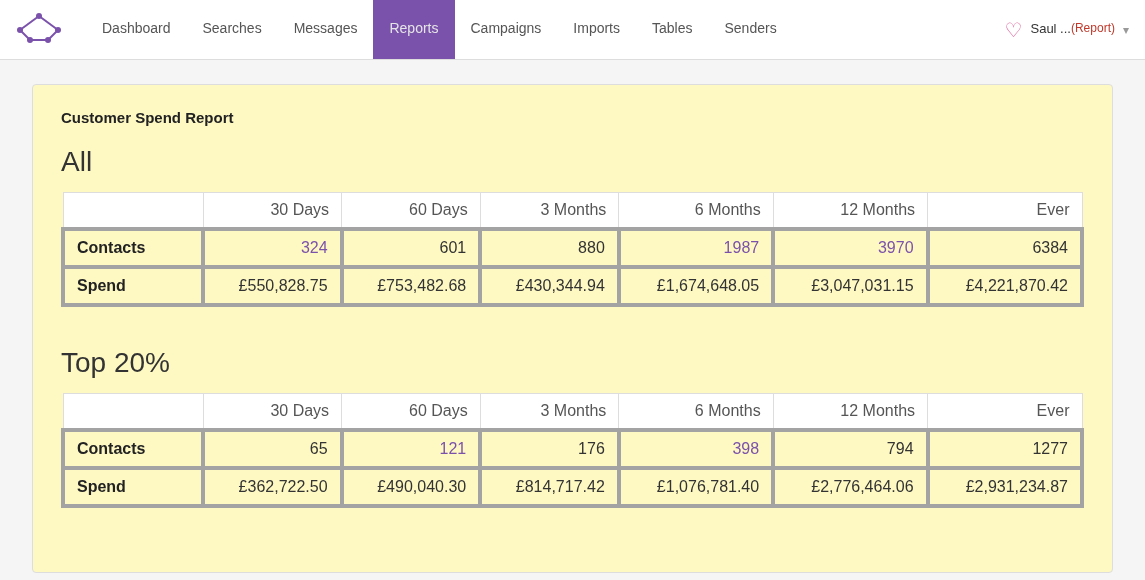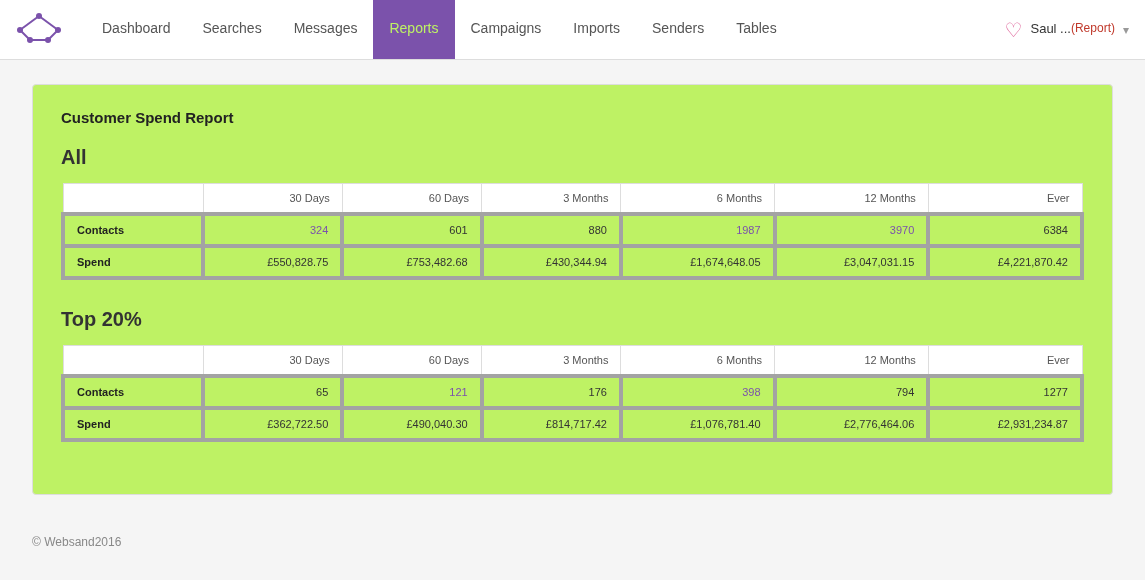--- a/index.html
+++ b/index.html
@@ -42,21 +42,21 @@
       cursor: pointer;
       color: #555;
       font-size: 14px;
       text-decoration: none;
       height: 100%;
       border-bottom: 3px solid transparent;
       margin-bottom: -1px;
     }
     .nav-item.active {
       background: #7b52ab;
-      color: #bef264;
+      color: #e5e5e5;
       border-bottom: 3px solid #7b52ab;
     }
     .navbar-user {
       margin-left: auto;
       display: flex;
       align-items: center;
       gap: 8px;
       cursor: pointer;
     }
     .navbar-user-heart {
@@ -79,44 +79,44 @@
     .navbar-chevron {
       color: #999;
       font-size: 12px;
     }
 
     
     .main-content {
       padding: 24px 32px;
     }
     .report-card {
-      background: #bef264;
+      background: #fef9c3;
       border: 1px solid #ddd;
       border-radius: 4px;
       padding: 24px 28px;
     }
     .report-title {
       font-size: 15px;
       font-weight: 700;
       margin-bottom: 20px;
       color: #222;
     }
     .section-heading {
-      font-size: 20px;
-      font-weight: 700;
+      font-size: 28px;
+      font-weight: 400;
       color: #333;
       margin-bottom: 14px;
     }
 
     
     .data-table {
       width: 100%;
       border-collapse: collapse;
-      margin-bottom: 28px;
-      font-size: 11px;
+      margin-bottom: 40px;
+      font-size: 16px;
     }
     .data-table th {
       border: 1px solid #ddd;
       padding: 8px 12px;
       text-align: right;
       font-weight: 500;
       color: #555;
       background: #fff;
     }
     .data-table th:first-child {
@@ -166,22 +166,22 @@
     </svg>
   </div>
 
   <div class="navbar-links">
     <a class="nav-item">Dashboard</a>
     <a class="nav-item">Searches</a>
     <a class="nav-item">Messages</a>
     <a class="nav-item active">Reports</a>
     <a class="nav-item">Campaigns</a>
     <a class="nav-item">Imports</a>
+    <a class="nav-item">Tables</a>
     <a class="nav-item">Senders</a>
-    <a class="nav-item">Tables</a>
   </div>
 
   <div class="navbar-user">
     <span class="navbar-user-heart">♡</span>
     <div class="navbar-user-info">
       <span class="navbar-user-name">Saul ...</span>
       <span class="navbar-user-role">(Report)</span>
     </div>
     <span class="navbar-chevron">▾</span>
   </div>

